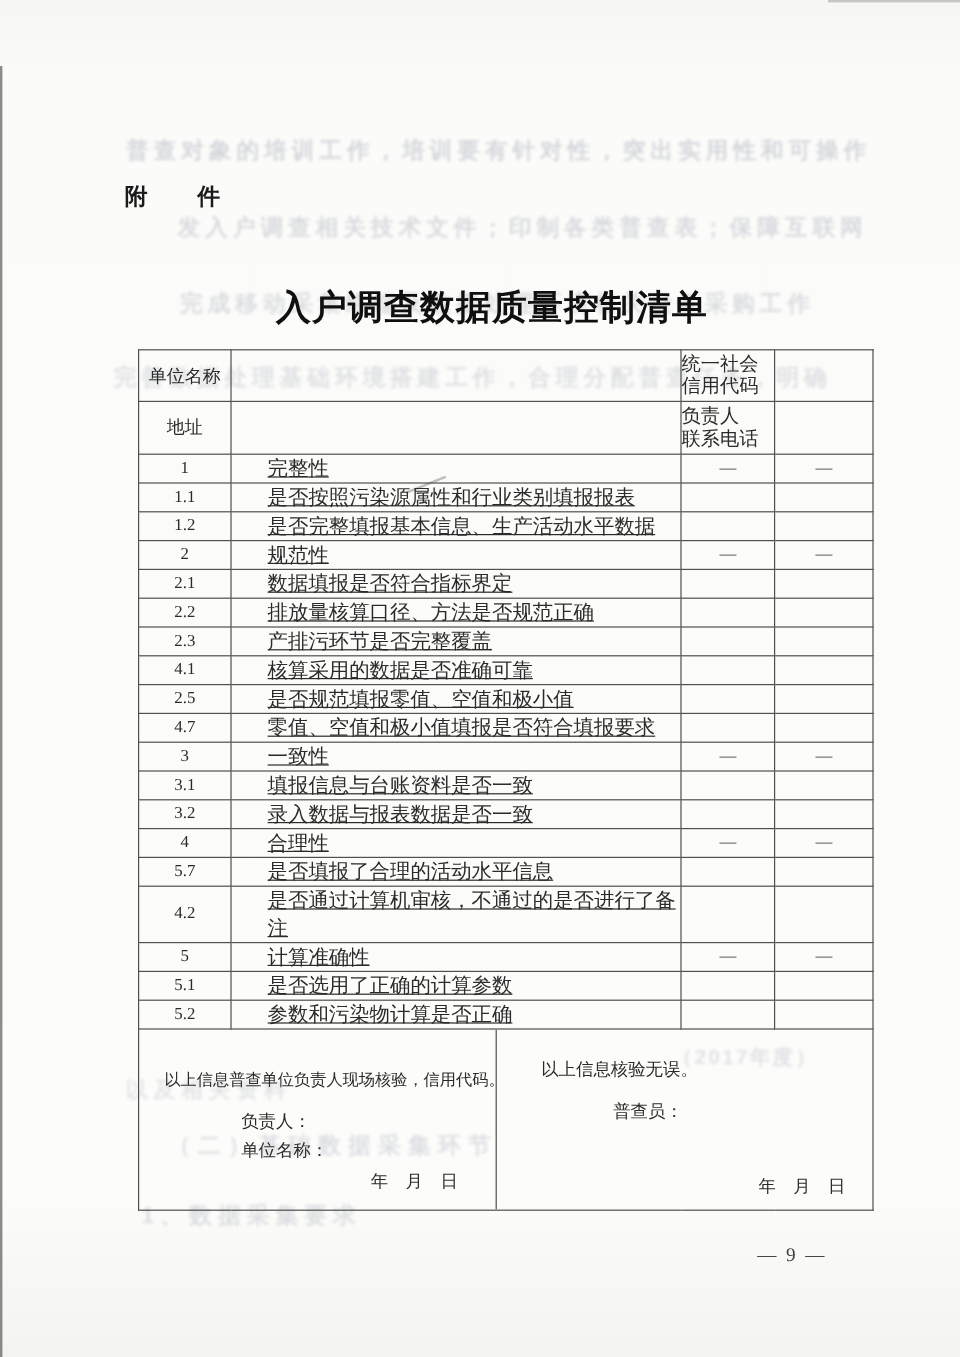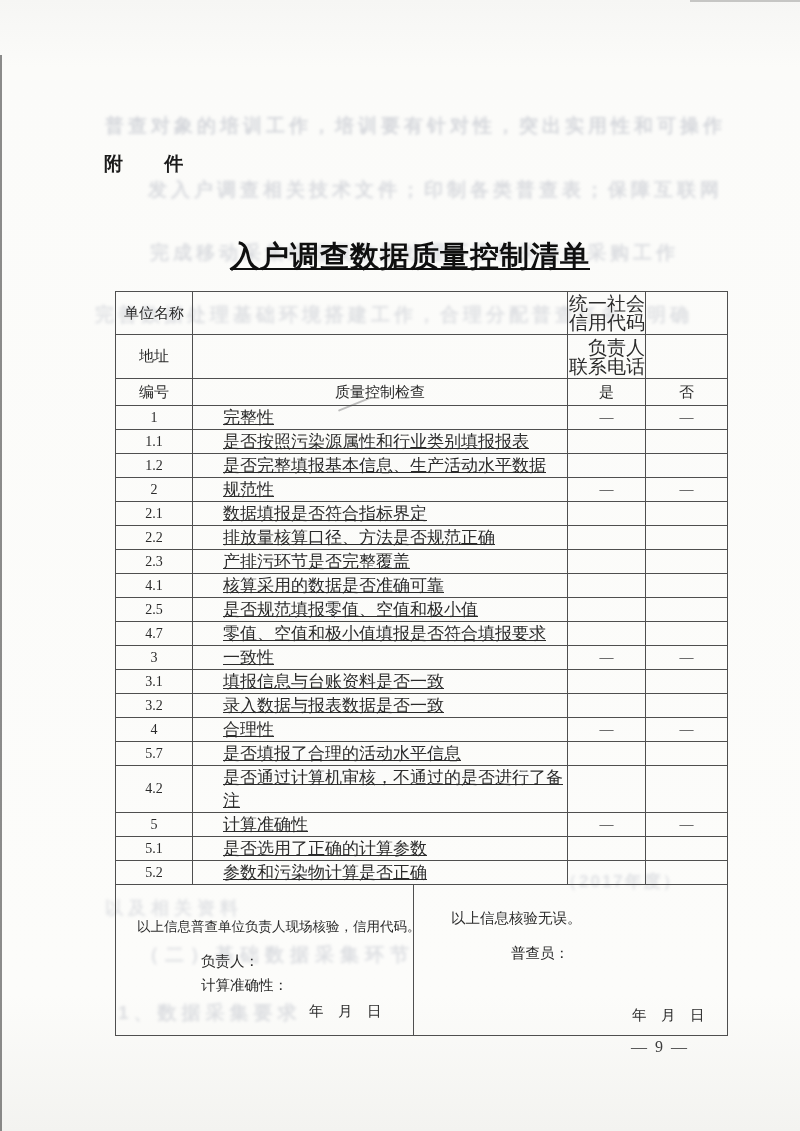--- a/index.html
+++ b/index.html
@@ -26,35 +26,34 @@
   .b7 { left:118px; top:1000px; font-size:19px; letter-spacing:5px; opacity:.24; }
 
   .attachment {
     position:absolute; left:104px; top:151px; font-size:19px; font-weight:bold;
     letter-spacing:18px; color:#1b1b1b; font-family:"Liberation Sans", sans-serif;
   }
   .doc-title {
     position:absolute; left:20px; top:237px; width:780px; text-align:center;
     font-size:29px; font-weight:bold; color:#0f0f0f; letter-spacing:1px;
     font-family:"Liberation Serif", serif;
-    text-decoration:underline;
   }
   table.main {
     position:absolute; left:115px; top:291px; width:612px;
     border-collapse:collapse; table-layout:fixed; font-size:15px; color:#2b2b2b;
     background:transparent;
     border-radius:22px;
   }
   table.main td { border:1px solid #4f4f4f; padding:0; overflow:hidden; }
   tr.info-row-1 { height:43px; }
   tr.info-row-2 { height:44px; }
   tr.head-row   { height:27px; }
   tr.body-row   { height:23.2px; }
   .cell-center { text-align:center; vertical-align:middle; }
-  .cell-label2 { text-align:right; vertical-align:middle; font-size:19px; line-height:19px; }
+  .cell-label2 { text-align:left; vertical-align:middle; font-size:16px; line-height:19px; }
   .c-text { padding-left:30px !important; vertical-align:middle; font-size:17px;text-decoration:underline; }
   .c-id   { text-align:center; vertical-align:middle; font-size:14px; }
   .c-mark { text-align:center; vertical-align:middle; font-size:14px; color:#3a3a3a; }
   tr.head-row td { font-size:15px; }
   
   td.sig-cell { padding:0 !important; height:150px; }
   .sig-wrap { display:flex; width:100%; height:150px; }
   .sig-left  { position:relative; width:297px; border-right:1px solid #4f4f4f; }
   .sig-right { position:relative; flex:1; }
   .sig-left .statement  { position:absolute; left:21px; top:33px; font-size:13.5px; white-space:nowrap; }
@@ -109,26 +108,20 @@
       </tr>
       <tr class="info-row-2">
         <td class="cell-center">地址</td>
         <td></td>
         <td class="cell-label2">
           <div>负责人</div>
           <div>联系电话</div>
         </td>
         <td></td>
       </tr>
-      <tr class="head-row">
-        <td class="cell-center">编号</td>
-        <td class="cell-center">质量控制检查</td>
-        <td class="cell-center">是</td>
-        <td class="cell-center">否</td>
-      </tr>
 
       </tbody>
       <tbody style="display:contents"><tr class="body-row">
           <td class="c-id">1</td>
           <td class="c-text">完整性</td>
           <td class="c-mark">—</td>
           <td class="c-mark">—</td>
         </tr><tr class="body-row">
           <td class="c-id">1.1</td>
           <td class="c-text">是否按照污染源属性和行业类别填报报表</td>
@@ -220,21 +213,21 @@
           <td class="c-mark"></td>
           <td class="c-mark"></td>
         </tr></tbody>
       <tbody>
         <tr>
         <td class="sig-cell" colspan="4">
           <div class="sig-wrap">
             <div class="sig-left">
               <div class="statement">以上信息普查单位负责人现场核验，信用代码。</div>
               <div class="sign1">负责人：</div>
-              <div class="sign2">计算准确性：</div>
+              <div class="sign2">单位名称：</div>
               <div class="date">年    月    日</div>
             </div>
             <div class="sig-right">
               <div class="statement">以上信息核验无误。</div>
               <div class="sign">普查员：</div>
               <div class="date">年    月    日</div>
             </div>
           </div>
         </td>
       </tr>

